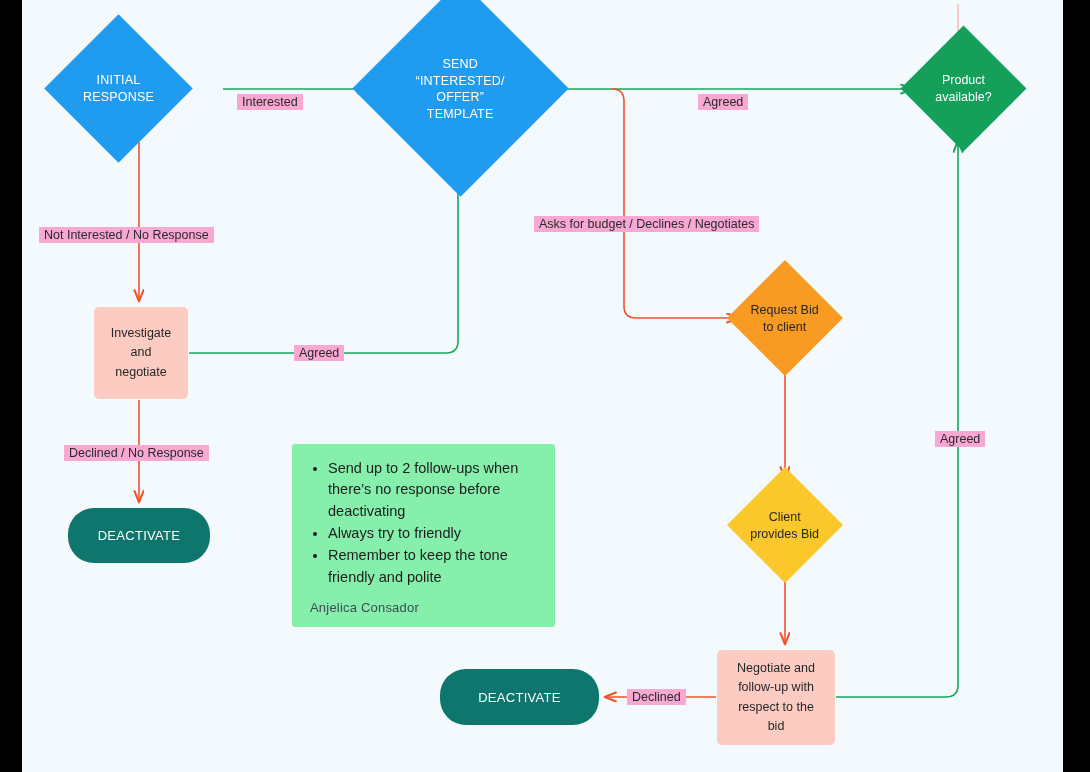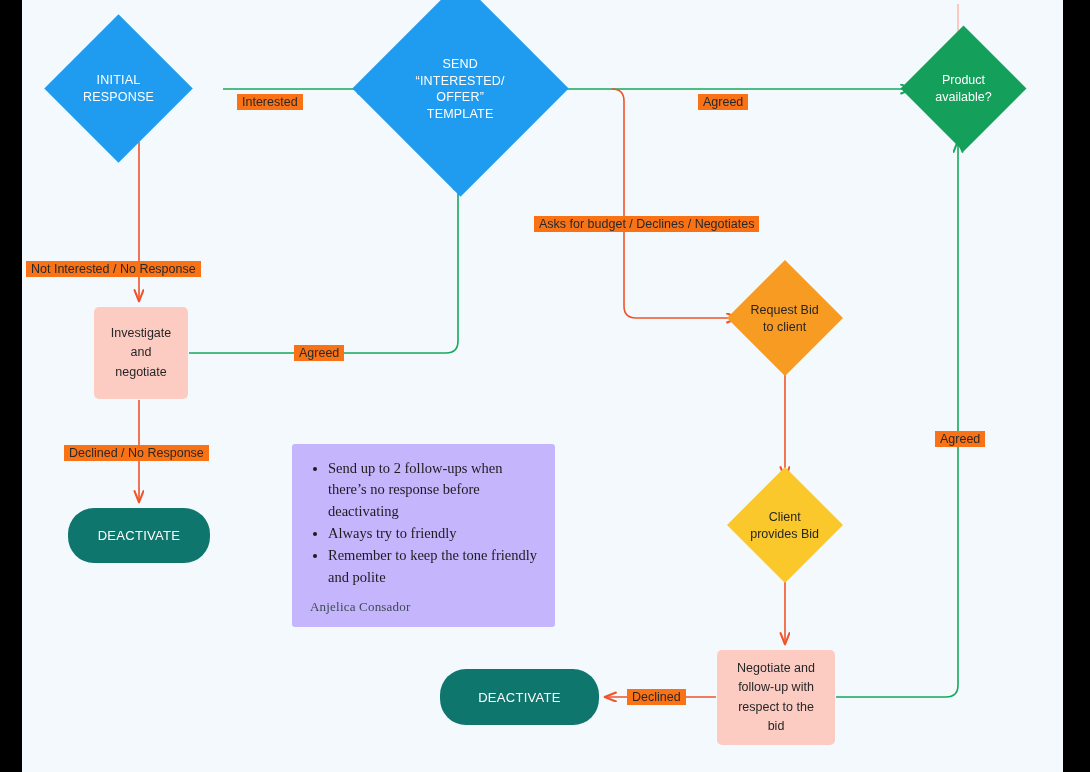--- a/index.html
+++ b/index.html
@@ -102,25 +102,24 @@
     letter-spacing: .3px;
   }
   .p-deact-left   { left: 46px; top: 508px; width: 142px; height: 55px; }
   .p-deact-bottom { left: 418px; top: 669px; width: 159px; height: 56px; }
 
   
   .note {
     position: absolute;
     left: 270px; top: 444px;
     width: 263px; height: 183px;
-    background: #c4b5fd;
+    background: #86efac;
     border-radius: 3px;
     padding: 14px 16px 8px 16px;
     color: #1c1c1c;
-    font-family: Liberation Serif, serif;
   }
   .note ul { list-style: disc; padding-left: 20px; }
   .note li {
     font-size: 14.5px;
     line-height: 1.47;
     margin-bottom: 1px;
   }
   .note .author {
     position: absolute;
     left: 18px;
@@ -128,21 +127,21 @@
     font-size: 13px;
     color: #3f4a55;
     letter-spacing: .2px;
   }
 
   
   .elabel {
     position: absolute;
     font-size: 12.5px;
     color: #27292b;
-    background: #f97316;
+    background: #f9a8d4;
     padding: 0 5px;
     white-space: nowrap;
     line-height: 16px;
     text-align: right;
   }
 
   svg.edges {
     position: absolute;
     left: 0; top: 0;
     width: 1041px; height: 772px;
@@ -230,21 +229,21 @@
 
     <div class="node pill p-deact-left">
       <span>DEACTIVATE</span>
     </div>
 
     <div class="node pill p-deact-bottom">
       <span>DEACTIVATE</span>
     </div>
 
     <div class="elabel" style="left:215px; top:94px;">Interested</div>
-    <div class="elabel" style="left:4px;  top:227px;margin-top:34px;">Not Interested / No Response</div>
+    <div class="elabel" style="left:17px;  top:227px;">Not Interested / No Response</div>
     <div class="elabel" style="left:272px; top:345px;">Agreed</div>
     <div class="elabel" style="left:42px;  top:445px;">Declined / No Response</div>
     <div class="elabel" style="left:676px; top:94px;">Agreed</div>
     <div class="elabel" style="left:479px; top:216px;margin-left:33px;">Asks for budget / Declines / Negotiates</div>
     <div class="elabel" style="left:913px; top:431px;">Agreed</div>
     <div class="elabel" style="left:605px; top:689px;">Declined</div>
 
     <div class="note">
       <ul>
         <li>Send up to 2 follow-ups when there’s no response before deactivating</li>

